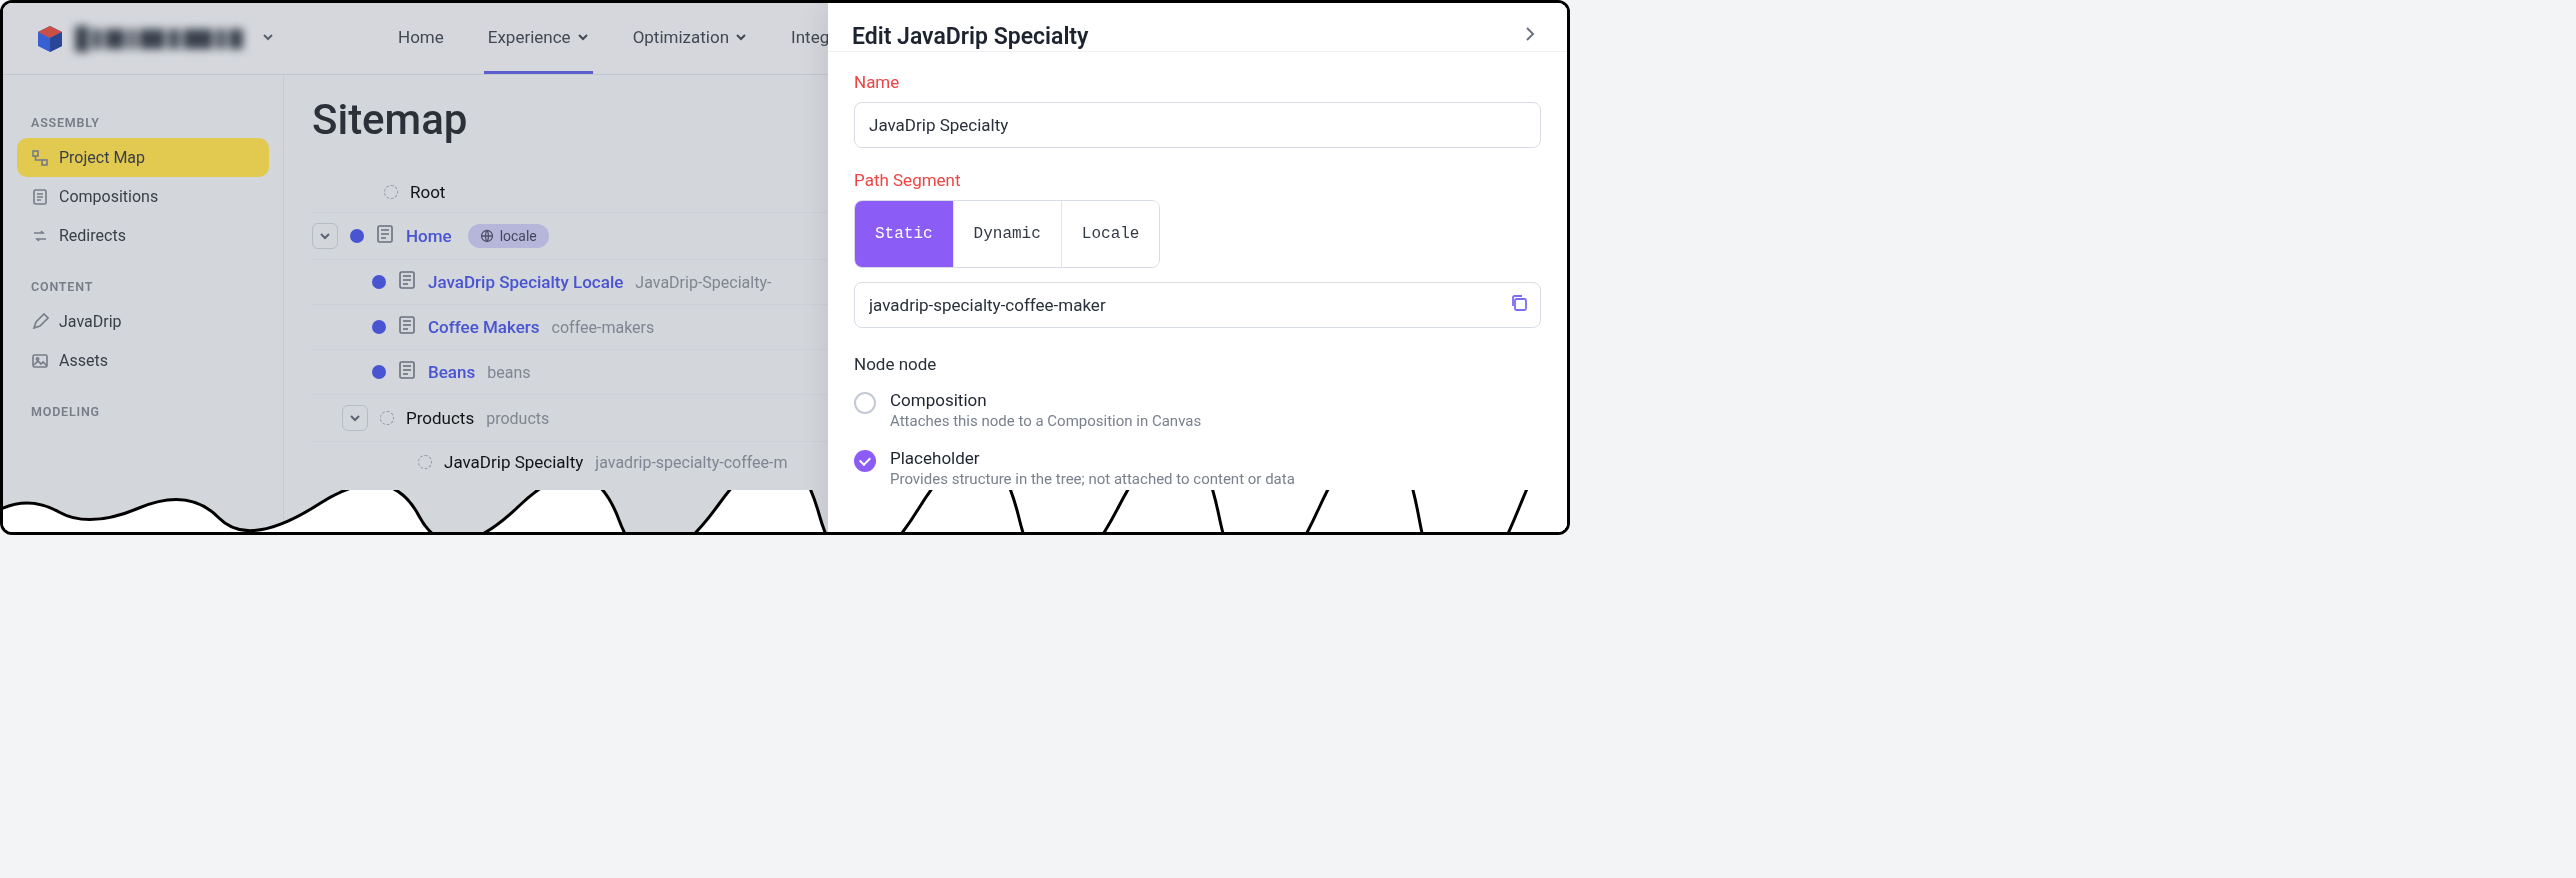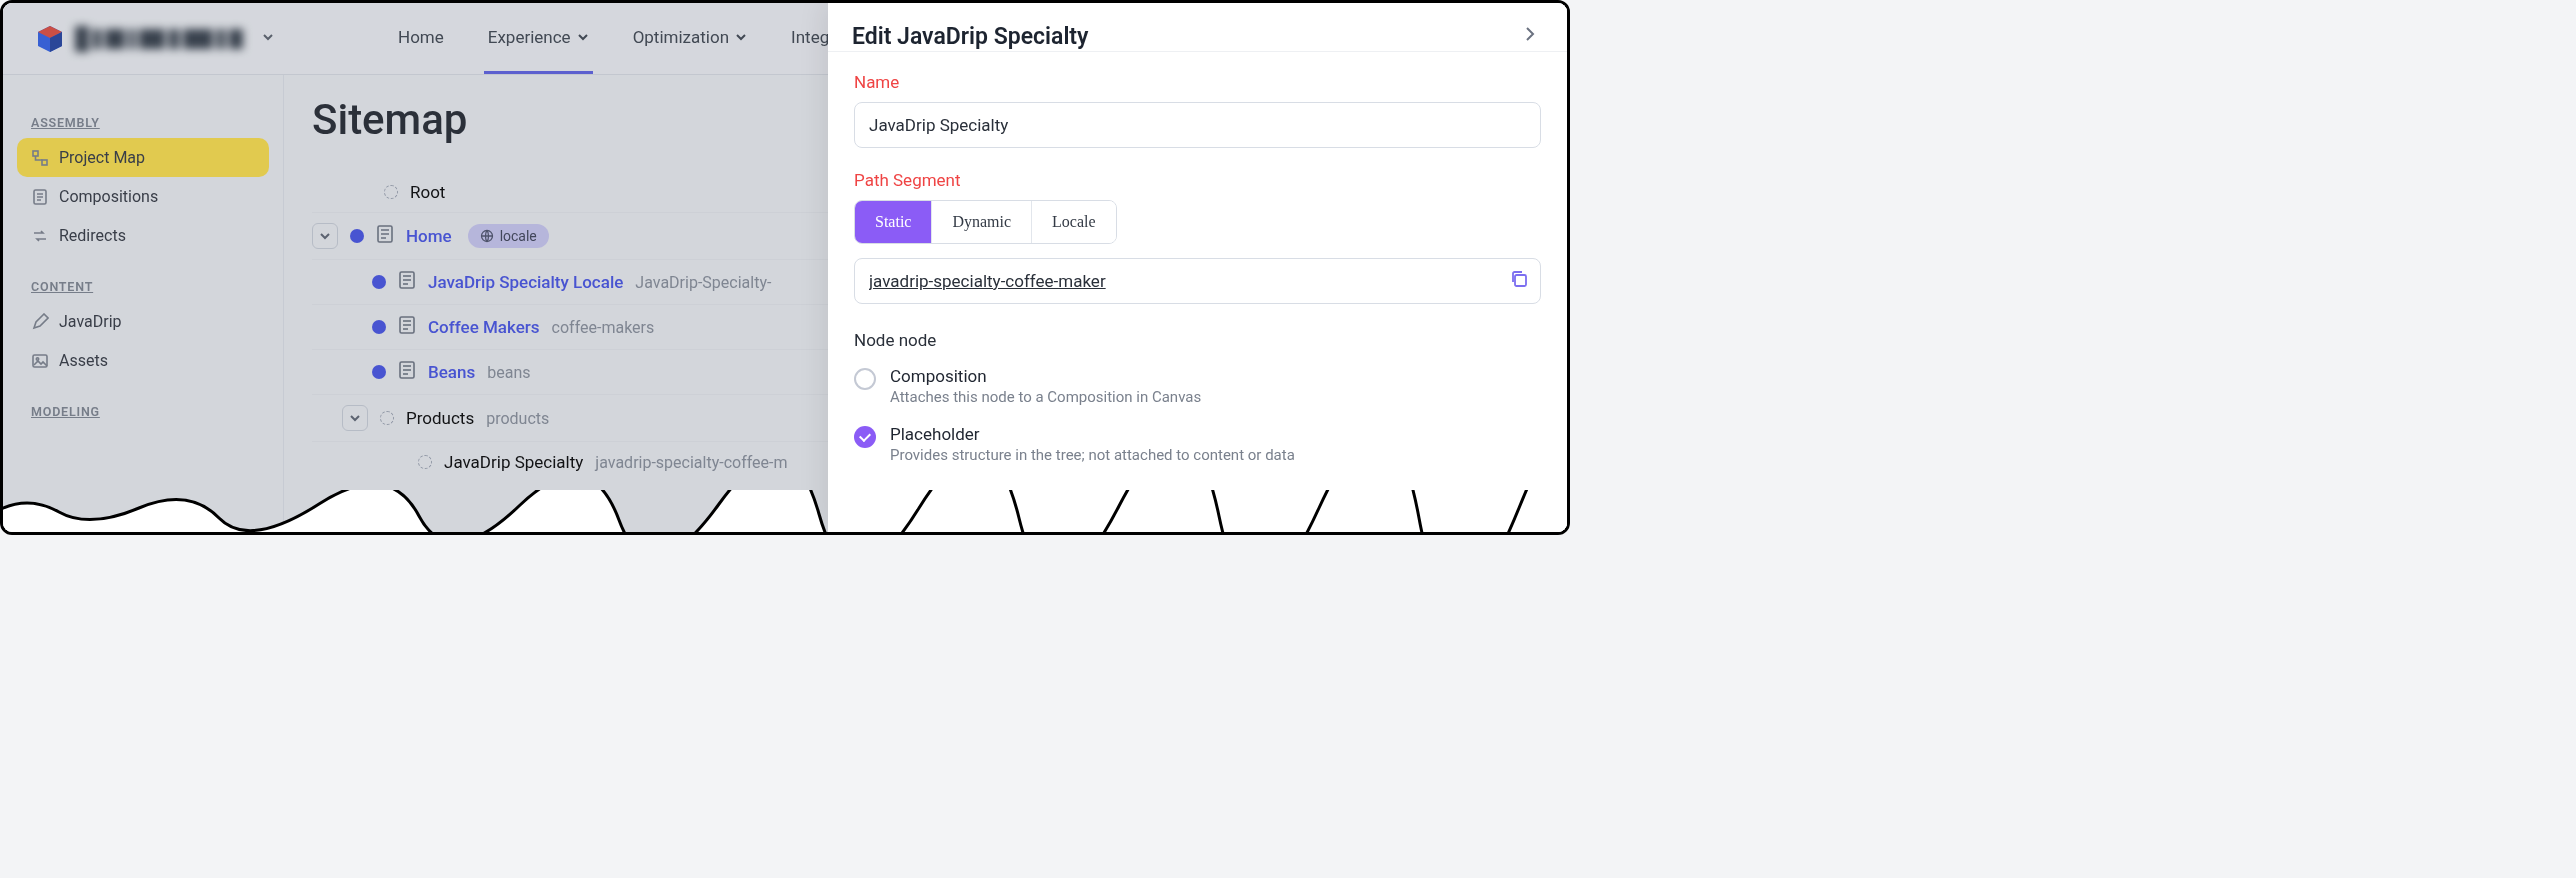--- a/index.html
+++ b/index.html
@@ -52,21 +52,21 @@
   }
   .nav-item.active { border-bottom-color: #5b5fe3; align-items: flex-end; }
 
   
   .main { display: flex; flex: 1; overflow:hidden; }
   .sidebar {
     width: 280px; padding: 30px 14px; font-size: 16px;
   }
   .sb-heading {
     font-size: 12.5px; letter-spacing: 0.8px; color:#7b828e;
-    font-weight:600; padding: 10px 14px 8px; text-decoration: underline;
+    font-weight:600; padding: 10px 14px 8px;
   }
   .sb-item {
     display:flex; align-items:center; gap:10px;
     padding: 10px 14px; border-radius: 10px; color:#30353f;
   }
   .sb-item.active { background:#fde047; }
   .sb-icon { width:18px; height:18px; color:#7a818d; display:flex; align-items:center; justify-content:center; }
   .sb-group-gap { height: 14px; }
 
   .content {
@@ -118,22 +118,22 @@
   .field-label { font-size:17px; color:#ef4444; margin-bottom:10px; }
   .text-input {
     width:100%; border:1px solid #d8dde5; border-radius:8px;
     padding:12px 14px; font-size:17px; color:#2a303a; outline:none;
     font-family:inherit;
   }
   .field-gap { height:22px; }
 
   .seg-group { display:flex; border:1px solid #d8dde5; border-radius:8px; overflow:hidden; width:max-content; }
   .seg-btn {
-    padding:12px 20px; font-size:16px; color:#333a45; background:#fff; border:none;
-    border-right:1px solid #e2e6ec; font-family:Liberation Serif, serif;
+    padding:24px 20px; font-size:16px; color:#333a45; background:#fff; border:none;
+    border-right:1px solid #e2e6ec; font-family:Liberation Mono, monospace;
   }
   .seg-btn:last-child { border-right:none; }
   .seg-btn.active { background:#8b5cf6; color:#fff; font-weight:500; }
 
   .path-input-wrap { position:relative; margin-top:14px; }
   .copy-icon {
     position:absolute; right:12px; top:50%; transform:translateY(-50%);
     color:#7c6ef0;
   }
 
@@ -367,21 +367,21 @@
     <input class="text-input" value="JavaDrip Specialty" style="">
 
     <div class="field-gap"></div>
     <div class="field-label">Path Segment</div>
     <div class="seg-group">
       <button class="seg-btn active">Static</button>
       <button class="seg-btn">Dynamic</button>
       <button class="seg-btn">Locale</button>
     </div>
     <div class="path-input-wrap">
-      <input class="text-input" style="padding-right: 43px; text-decoration: underline;" value="javadrip-specialty-coffee-maker">
+      <input class="text-input" style="padding-right: 43px;" value="javadrip-specialty-coffee-maker">
       <span class="copy-icon">
         <svg width="20" height="20" viewBox="0 0 20 20" fill="none" stroke="currentColor" stroke-width="1.8">
             <rect x="6" y="6" width="11" height="11" rx="1.5"></rect>
             <path d="M4 13V4.5A1.5 1.5 0 0 1 5.5 3H13"></path>
           </svg>
       </span>
     </div>
 
     <div class="section-label">Node node</div>
 

